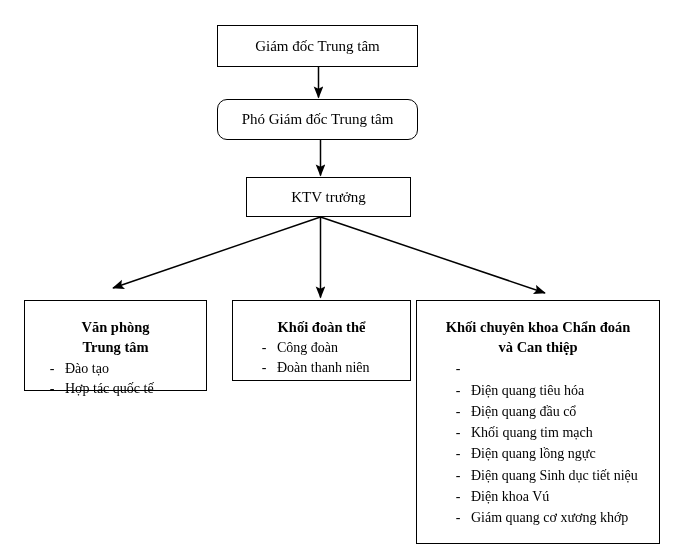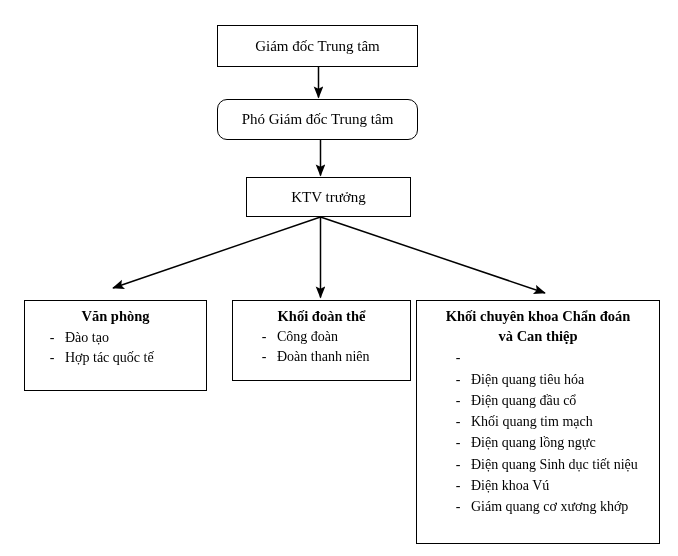--- a/index.html
+++ b/index.html
@@ -46,21 +46,21 @@
     font-size: 14.5px;
   }
   
   .node.simple {
     display: flex;
     align-items: center;
     justify-content: center;
   }
   
   .node.group {
-    padding-top: 6px;
+    padding-top: 17px;
   }
   .node.group .node-title {
     margin: 0 4px 2px 4px;
     white-space: normal;
   }
   ul.items {
     list-style: none;
     margin: 0;
     padding: 0 4px 0 0;
   }
@@ -121,20 +121,21 @@
   <div class="node simple" id="node-deputy">
     <div class="node-title">Phó Giám đốc Trung tâm</div>
   </div>
 
   <div class="node simple" id="node-ktv">
     <div class="node-title">KTV trưởng</div>
   </div>
 
   <div class="node group" id="node-office">
     <div class="node-title bold">Văn phòng</div>
+    <div class="node-title bold">Trung tâm</div>
     <ul class="items">
       <li>
         <span class="dash">-</span>
         <span class="txt">Đào tạo</span>
       </li>
       <li>
         <span class="dash">-</span>
         <span class="txt">Hợp tác quốc tế</span>
       </li>
     </ul>

